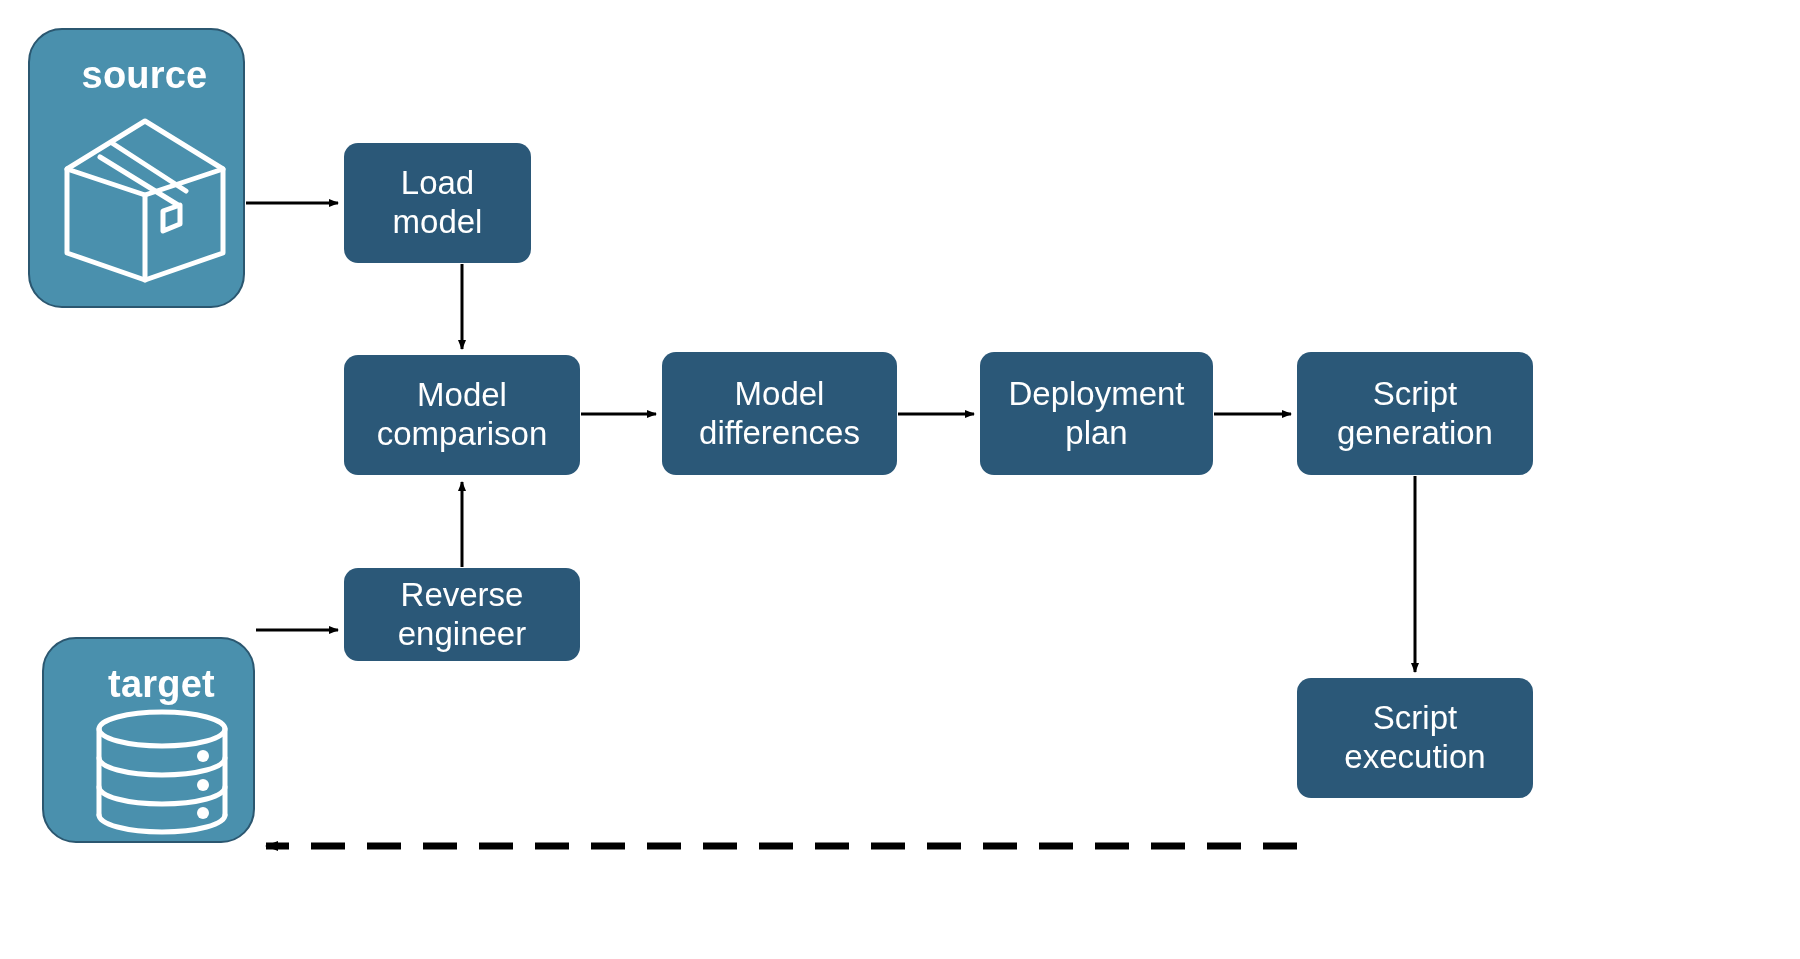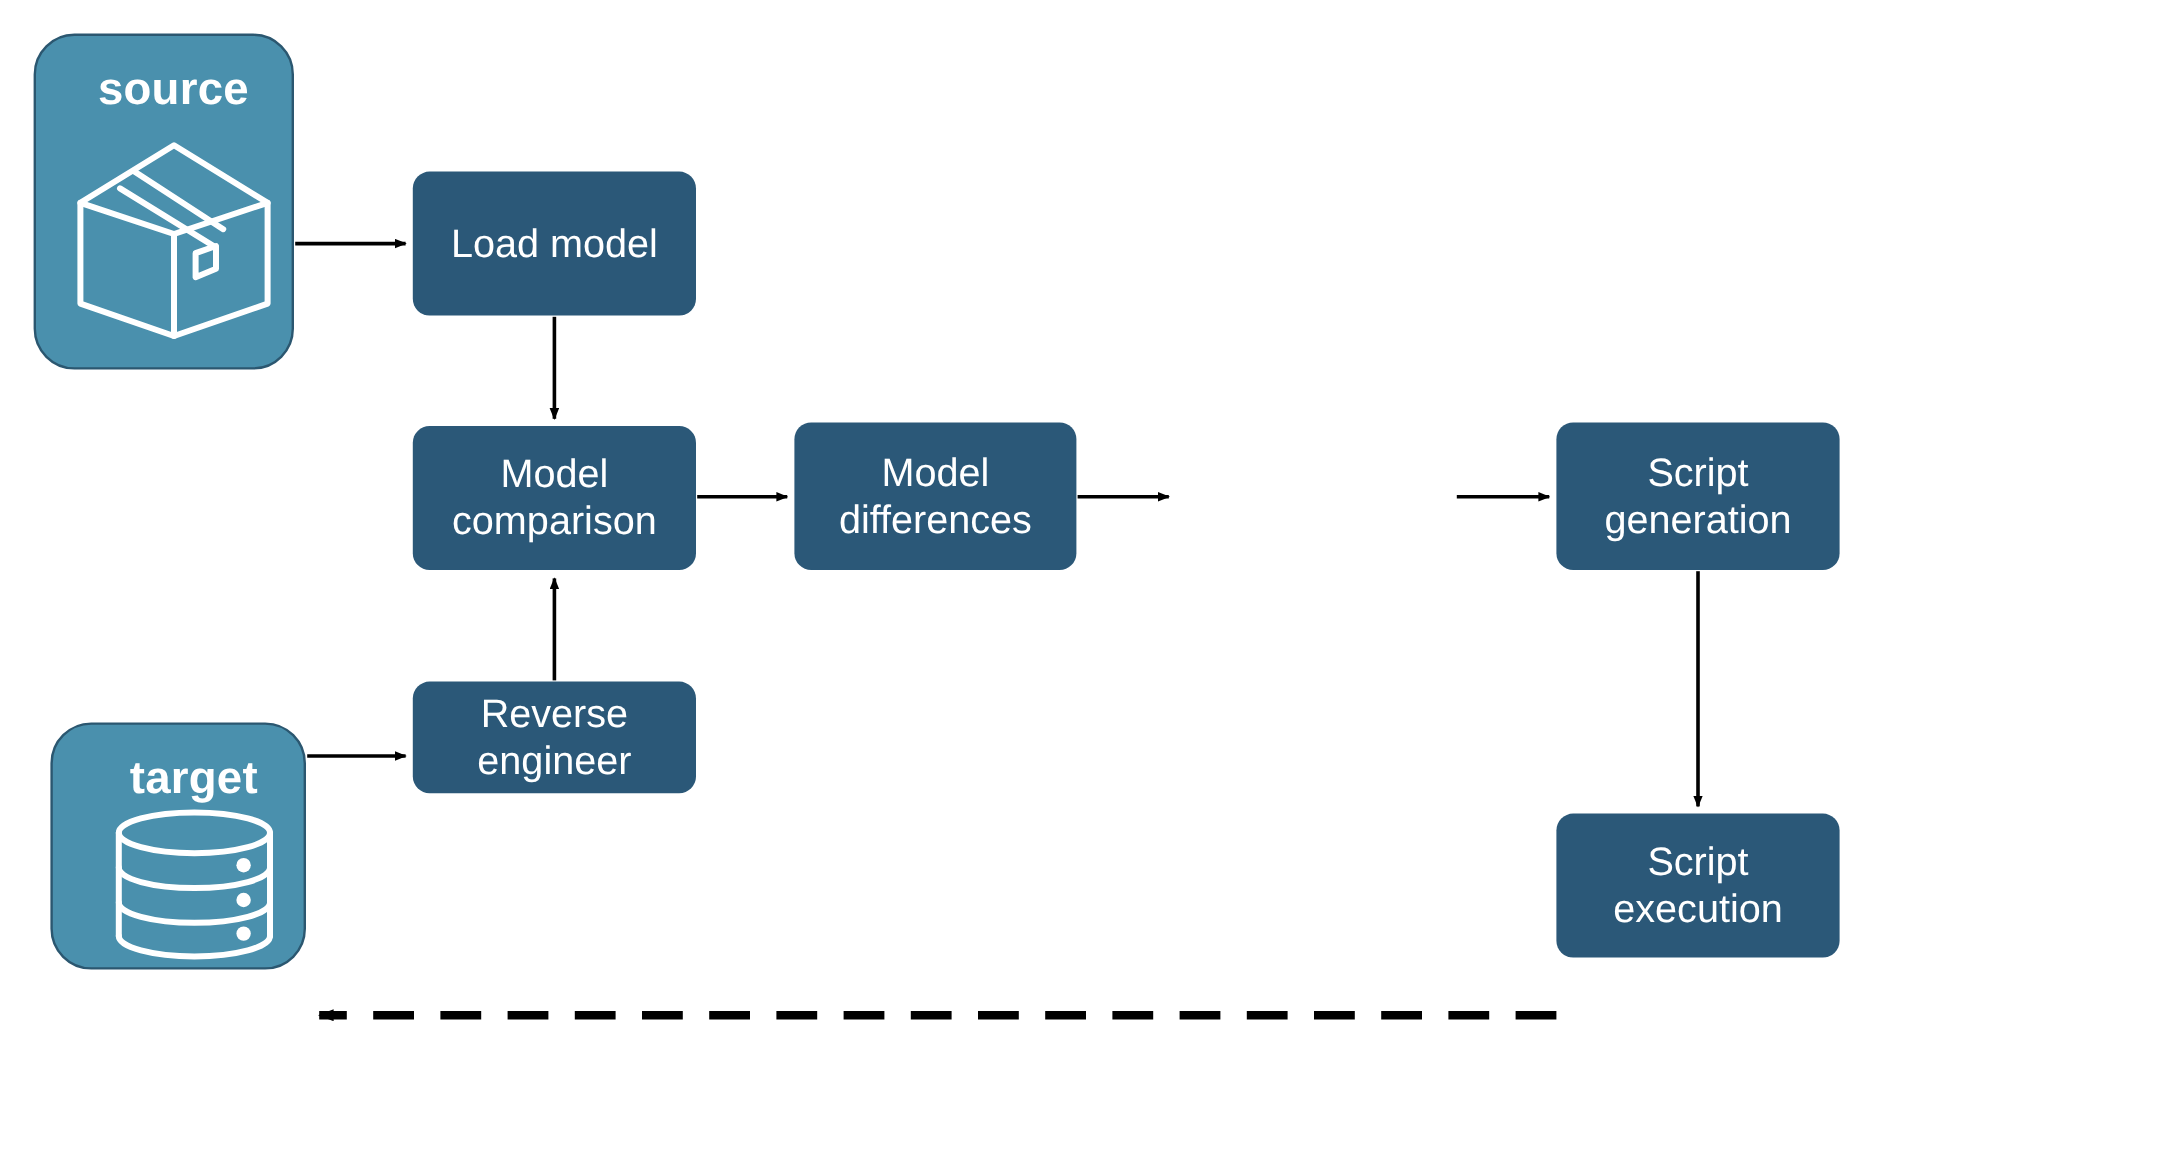--- a/index.html
+++ b/index.html
@@ -151,21 +151,21 @@
 
           <path d="M52 30 L126 78"></path>
           <path d="M40 44 L118 92"></path>
 
           <path d="M103 98 L120 92 L120 111 L103 118 Z"></path>
         </g>
       </svg>
     </div>
   </div>
 
-  <div class="endpoint-card" id="card-target" style="left:42px; top:602px; width:213px; height:206px;padding-left:26px;">
+  <div class="endpoint-card" id="card-target" style="left:42px; top:637px; width:213px; height:206px;padding-left:26px;">
     <div class="endpoint-title">target</div>
     <div class="endpoint-icon">
       <svg width="150" height="130" viewBox="0 0 150 130" xmlns="http://www.w3.org/2000/svg">
         <g fill="none" stroke="#ffffff" stroke-width="5" stroke-linejoin="round" stroke-linecap="round">
 
           <path d="M12 22 L12 108"></path>
           <path d="M138 22 L138 108"></path>
 
           <ellipse cx="75" cy="22" rx="63" ry="17"></ellipse>
 
@@ -176,34 +176,38 @@
           <path d="M12 80 A63 17 0 0 0 138 80"></path>
         </g>
 
         <circle cx="116" cy="49" r="6" fill="#ffffff"></circle>
         <circle cx="116" cy="78" r="6" fill="#ffffff"></circle>
         <circle cx="116" cy="106" r="6" fill="#ffffff"></circle>
       </svg>
     </div>
   </div>
 
-  <div class="process-box" style="left:344px; top:143px; width:236px; height:120px;">
+  <div class="process-box" style="left:344px; top:143px; width:187px; height:120px;">
     <span>Load model</span>
   </div>
 
   <div class="process-box" style="left:344px; top:355px; width:236px; height:120px;">
     <span>Model
 comparison</span>
   </div>
 
   <div class="process-box" style="left:662px; top:352px; width:235px; height:123px;">
     <span>Model
 differences</span>
   </div>
 
+  <div class="process-box" style="left:980px; top:352px; width:233px; height:123px;">
+    <span>Deployment
+plan</span>
+  </div>
 
   <div class="process-box" style="left:1297px; top:352px; width:236px; height:123px;">
     <span>Script
 generation</span>
   </div>
 
   <div class="process-box" style="left:344px; top:568px; width:236px; height:93px;">
     <span>Reverse
 engineer</span>
   </div>

